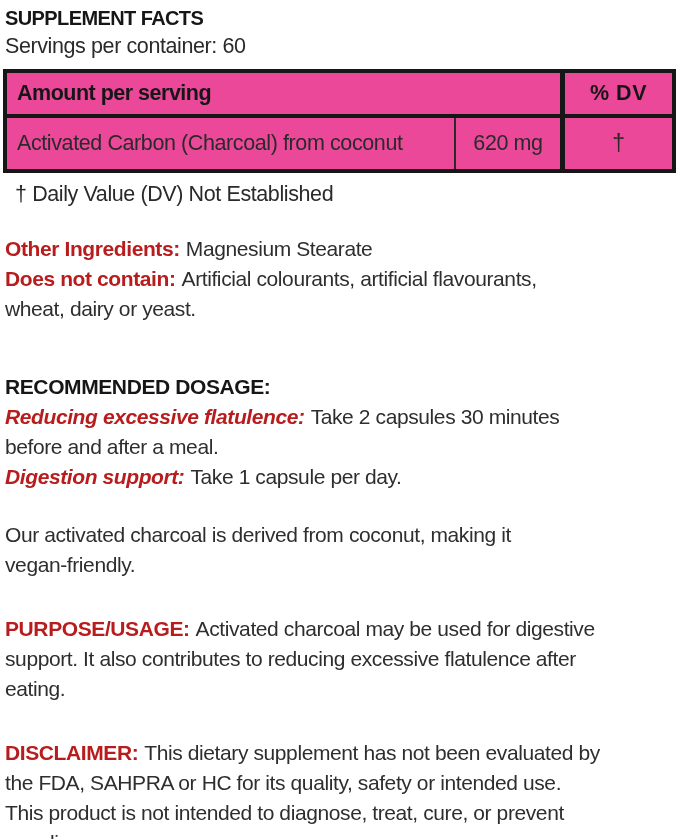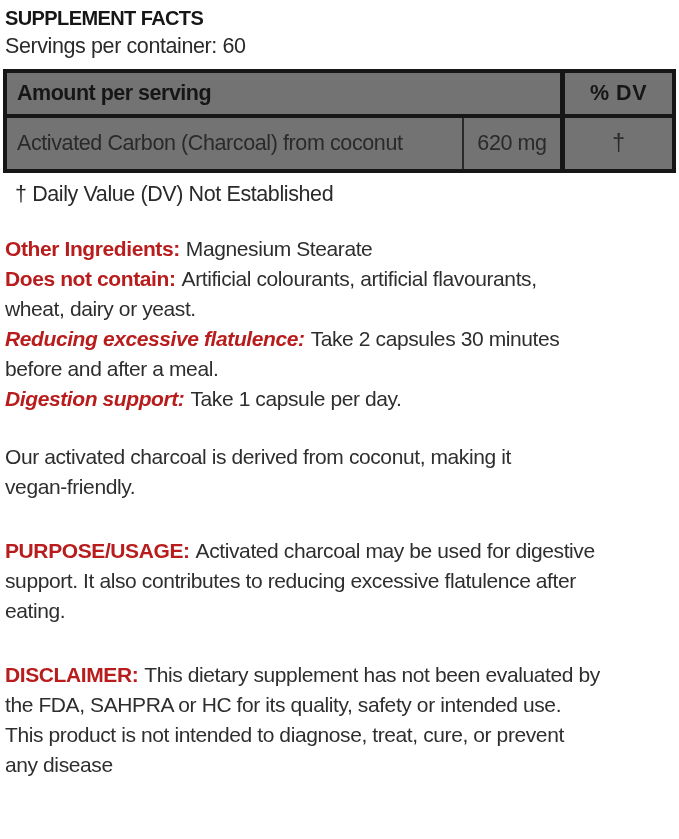--- a/index.html
+++ b/index.html
@@ -34,21 +34,21 @@
     justify-content: space-between;
     align-items: baseline;
     font-size: 21.5px;
     line-height: 26px;
     margin: 2px 2px 10px 2px;
     color: #2a2a2a;
   }
   
   .facts-table {
     border: 4px solid #161616;
-    background: #737373;
+    background: #ec4899;
   }
   .ft-row {
     display: flex;
     align-items: stretch;
   }
   .ft-header {
     border-bottom: 4px solid #161616;
   }
   .ft-cell {
     font-size: 21.5px;
@@ -75,21 +75,21 @@
     padding: 8px 0;
     letter-spacing: 0.5px;
   }
   .c-name {
     flex: 1;
     padding: 13px 10px;
     border-right: 2px solid #2a2a2a;
     color: #2a2a2a;
   }
   .c-amount {
-    width: 96px;
+    width: 104px;
     justify-content: center;
     padding: 7px 0;
     color: #2a2a2a;
   }
   .c-dagger {
     padding: 7px 0;
     color: #2a2a2a;
     font-size: 23px;
   }
   .footnote {
@@ -151,20 +151,21 @@
     </div>
   </div>
 
   <div class="footnote">† Daily Value (DV) Not Established</div>
 
   <p class="para mt-ingredients"><span class="seg-label">Other Ingredients:</span><span>Magnesium Stearate</span></p>
 
   <p class="para"><span class="seg-label">Does not contain:</span><span>Artificial colourants, artificial flavourants,
 wheat, dairy or yeast.</span></p>
 
+  <div class="section-heading mt-dosage">RECOMMENDED DOSAGE:</div>
 
   <p class="para"><span class="seg-label italic">Reducing excessive flatulence:</span><span>Take 2 capsules 30 minutes
 before and after a meal.</span></p>
 
   <p class="para"><span class="seg-label italic">Digestion support:</span><span>Take 1 capsule per day.</span></p>
 
   <p class="para mt-vegan">Our activated charcoal is derived from coconut, making it
 vegan-friendly.</p>
 
   <p class="para mt-purpose"><span class="seg-label">PURPOSE/USAGE:</span><span>Activated charcoal may be used for digestive

